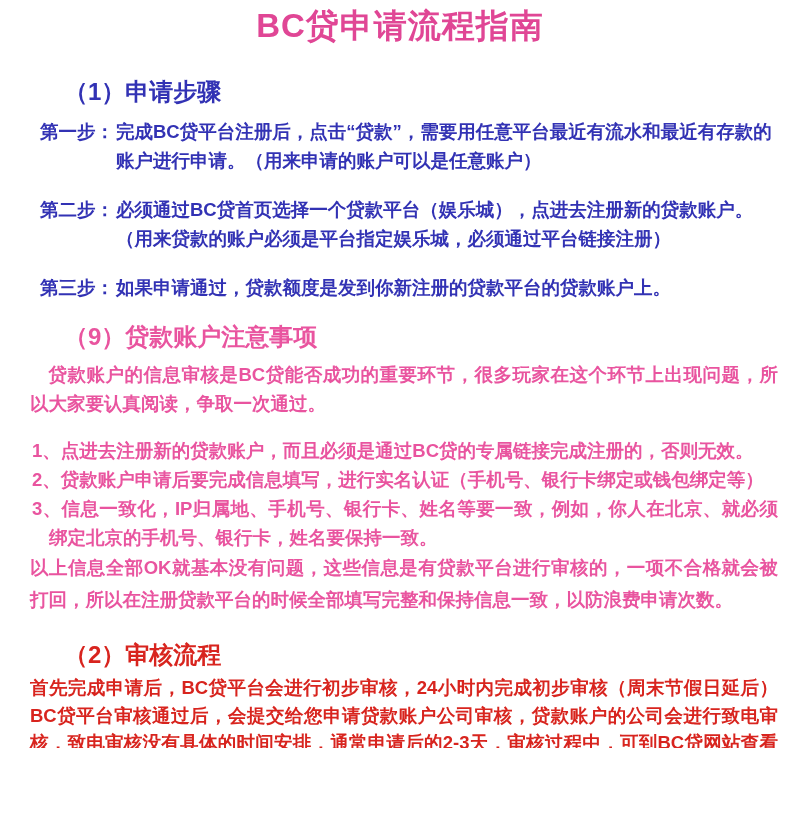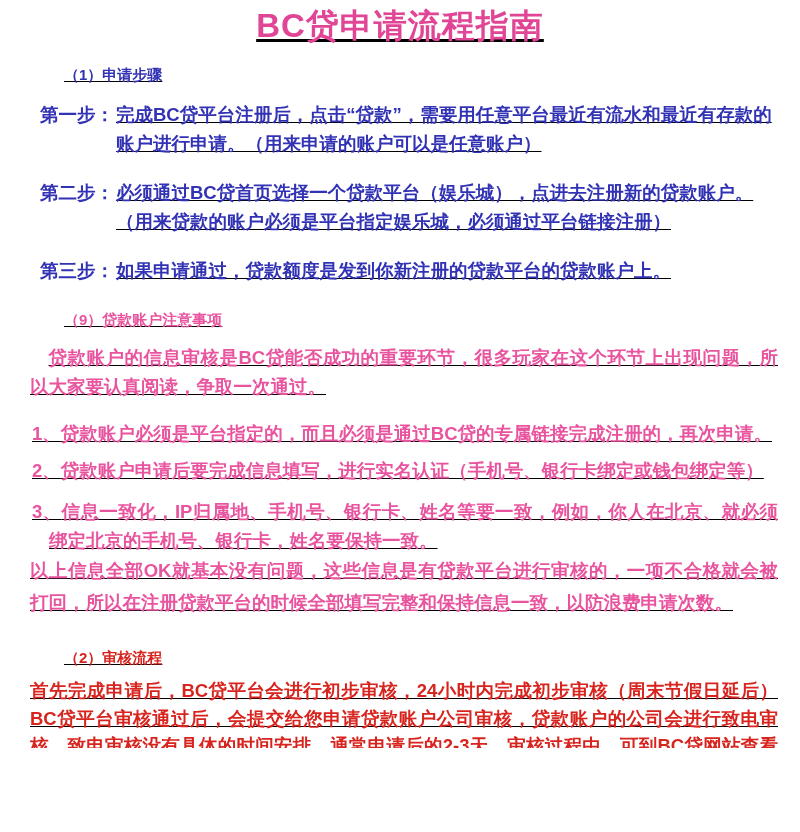--- a/index.html
+++ b/index.html
@@ -10,34 +10,33 @@
   .page {
     position: relative;
     width: 800px;
     height: 748px;
     background: #ffffff;
     overflow: hidden;
     font-family: "Liberation Sans", sans-serif;
     font-weight: bold;
     font-size: 18.5px;
     box-sizing: border-box;
-    text-decoration: underline;
   }
   .doc-title {
     margin: 6px 0 0 0;
     text-align: center;
     font-size: 33px;
     line-height: 40px;
     letter-spacing: 1px;
     color: var(--title-pink, #e04695);
   }
   .sec-heading {
-    font-size: 15px;
+    font-size: 24px;
     line-height: 26px;
-    margin: 16px 0 0 64px;
+    margin: 33px 0 0 64px;
   }
   .sec-heading.blue { color: var(--blue, #3232b4); }
   .sec-heading.pink { color: var(--pink, #e9549f); margin-top: 22px; }
   .sec-heading.red  { color: var(--red, #d8241e);  margin-top: 26px; }
 
   .step {
     position: relative;
     margin: 12px 22px 0 40px;
     padding-left: 76px;
     color: var(--blue, #3232b4);
@@ -57,25 +56,24 @@
     text-align: justify;
   }
   .list {
     margin: 18px 22px 0 32px;
     color: var(--pink, #e9549f);
   }
   .list-item {
     padding-left: 17px;
     text-indent: -17px;
     line-height: 29px;
-    margin-top: 8px;
     text-align: justify;
   }
   .list-item:first-child { margin-top: 0; }
-  .list-item.wide-gap { margin-top: 12px; }
+  .list-item.wide-gap { margin-top: 0; }
   .summary {
     margin: 0 22px 0 30px;
     color: var(--pink, #e9549f);
     line-height: 32px;
     text-align: justify;
   }
   .review-body {
     margin: 6px 22px 0 30px;
     color: var(--red, #d8241e);
     line-height: 27.5px;
@@ -105,21 +103,21 @@
     <span class="step-label">第三步：</span>
     <span>如果申请通过，贷款额度是发到你新注册的贷款平台的贷款账户上。</span>
   </div>
 
   <div class="sec-heading pink">（9）贷款账户注意事项</div>
 
   <p class="intro">贷款账户的信息审核是BC贷能否成功的重要环节，很多玩家在这个环节上出现问题，所以大家要认真阅读，争取一次通过。</p>
 
   <div class="list">
     <div class="list-item">
-      <span>1、</span><span>贷款账户必须是平台指定的，而且必须是通过BC贷的专属链接完成注册的，再次申请。</span>
+      <span>1、</span><span>点进去注册新的贷款账户，而且必须是通过BC贷的专属链接完成注册的，否则无效。</span>
     </div>
     <div class="list-item">
       <span>2、</span><span>贷款账户申请后要完成信息填写，进行实名认证（手机号、银行卡绑定或钱包绑定等）</span>
     </div>
     <div class="list-item wide-gap">
       <span>3、</span><span>信息一致化，IP归属地、手机号、银行卡、姓名等要一致，例如，你人在北京、就必须绑定北京的手机号、银行卡，姓名要保持一致。</span>
     </div>
   </div>
 
   <p class="summary">以上信息全部OK就基本没有问题，这些信息是有贷款平台进行审核的，一项不合格就会被打回，所以在注册贷款平台的时候全部填写完整和保持信息一致，以防浪费申请次数。</p>

